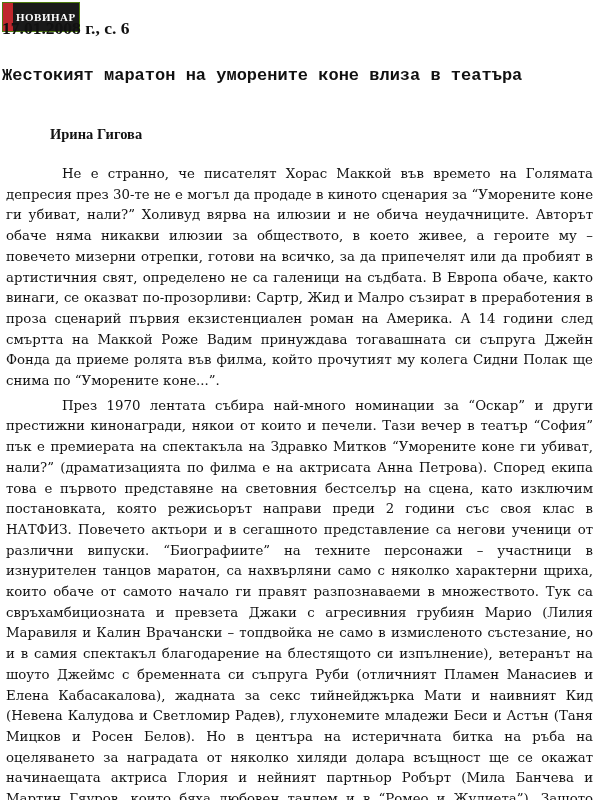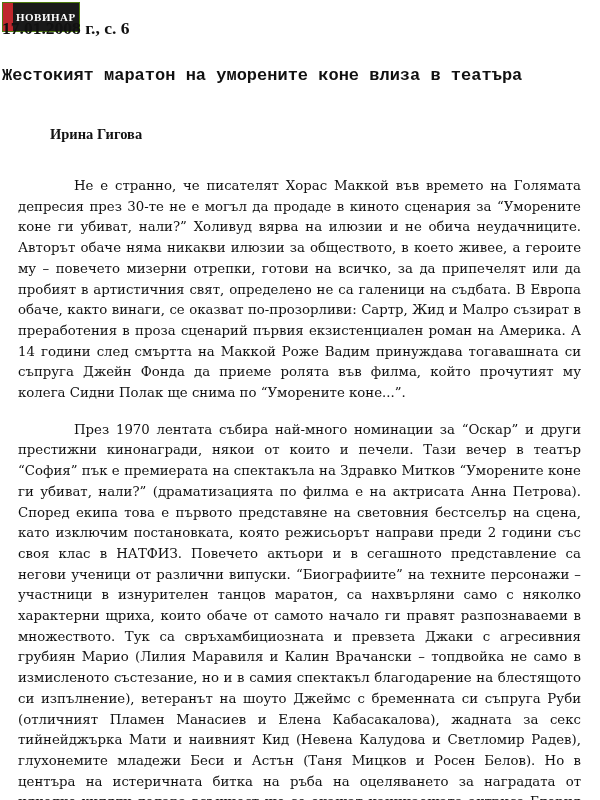--- a/index.html
+++ b/index.html
@@ -4,21 +4,21 @@
   <style>
     html, body { margin: 0; padding: 0; background: #ffffff; }
     body { width: 600px; height: 800px; overflow: hidden; position: relative; color: #111; font-family: "DejaVu Serif", "Liberation Serif", serif; }
     .logo { position: absolute; left: 2px; top: 2px; height: 30px; width: 78px; background: #1a1a1a; display: flex; align-items: center; border: 1px solid #4d7c0f; box-sizing: border-box; }
     .logo-mark { width: 10px; height: 100%; background: #c0272d; }
     .logo-text { color: #fff; font-family: "Liberation Serif", serif; font-weight: bold; font-size: 11px; letter-spacing: 0.5px; padding-left: 3px; line-height: 11px; }
     .date { position: absolute; left: 2px; top: 18px; font-family: "Liberation Serif", serif; font-weight: bold; font-size: 17.5px; }
     .headline { position: absolute; left: 2px; top: 66px; font-family: Liberation Mono, monospace; font-weight: bold; font-size: 17px; white-space: nowrap; }
     .author { position: absolute; left: 2px; top: 126px; font-family: "Liberation Serif", serif; font-weight: bold; font-size: 14.5px; margin-left: 48px; }
     .body { position: absolute; left: 2px; top: 160px; width: 595px; font-family: "DejaVu Serif", serif; font-size: 13.3px; line-height: 20.7px; text-align: justify; }
-    .body p { margin: 16px; text-indent: 56px; }
+    .body p { margin: 4px; text-indent: 56px; }
   </style>
 </head>
 <body>
 
 <div class="logo">
   <div class="logo-mark"></div>
   <span class="logo-text">НОВИНАР</span>
 </div>
 
 <div class="date">17.01.2008 г., с. 6</div>

